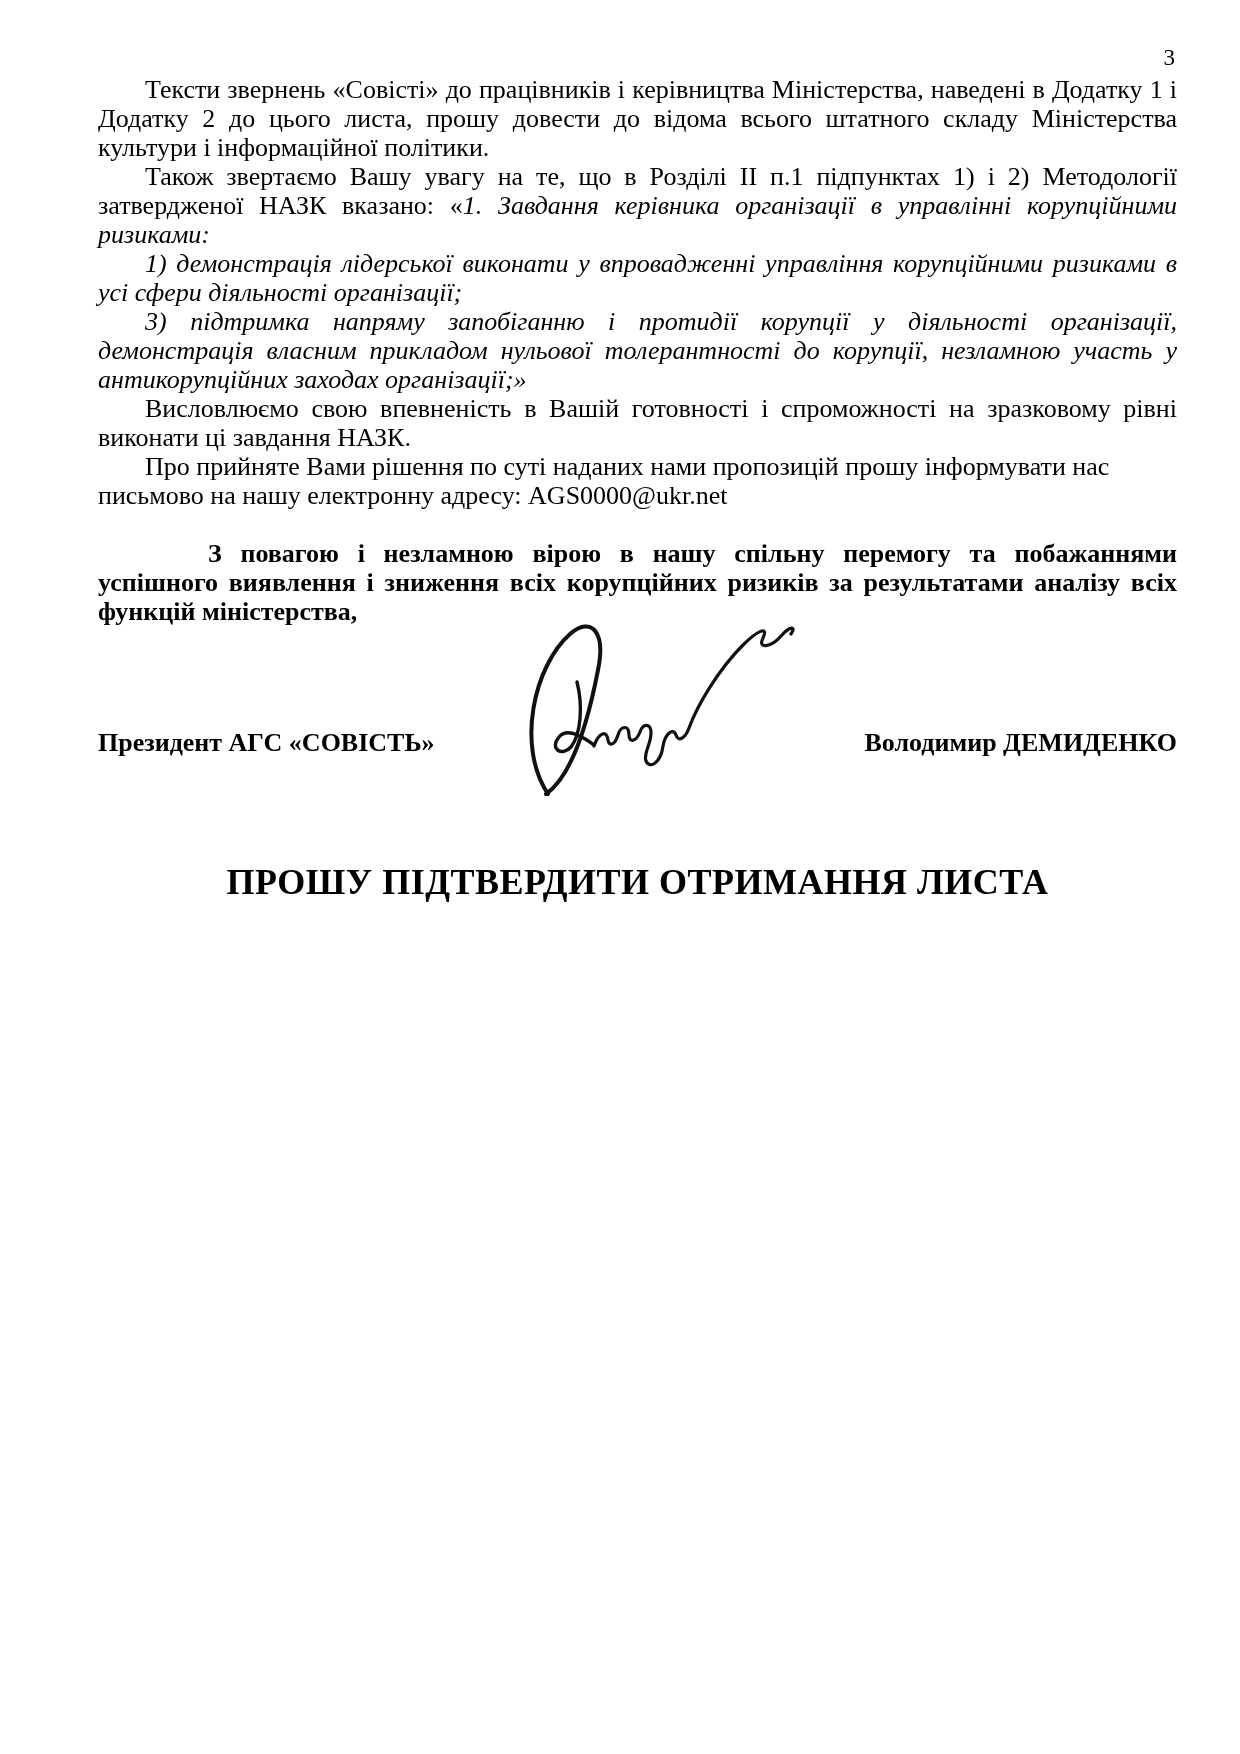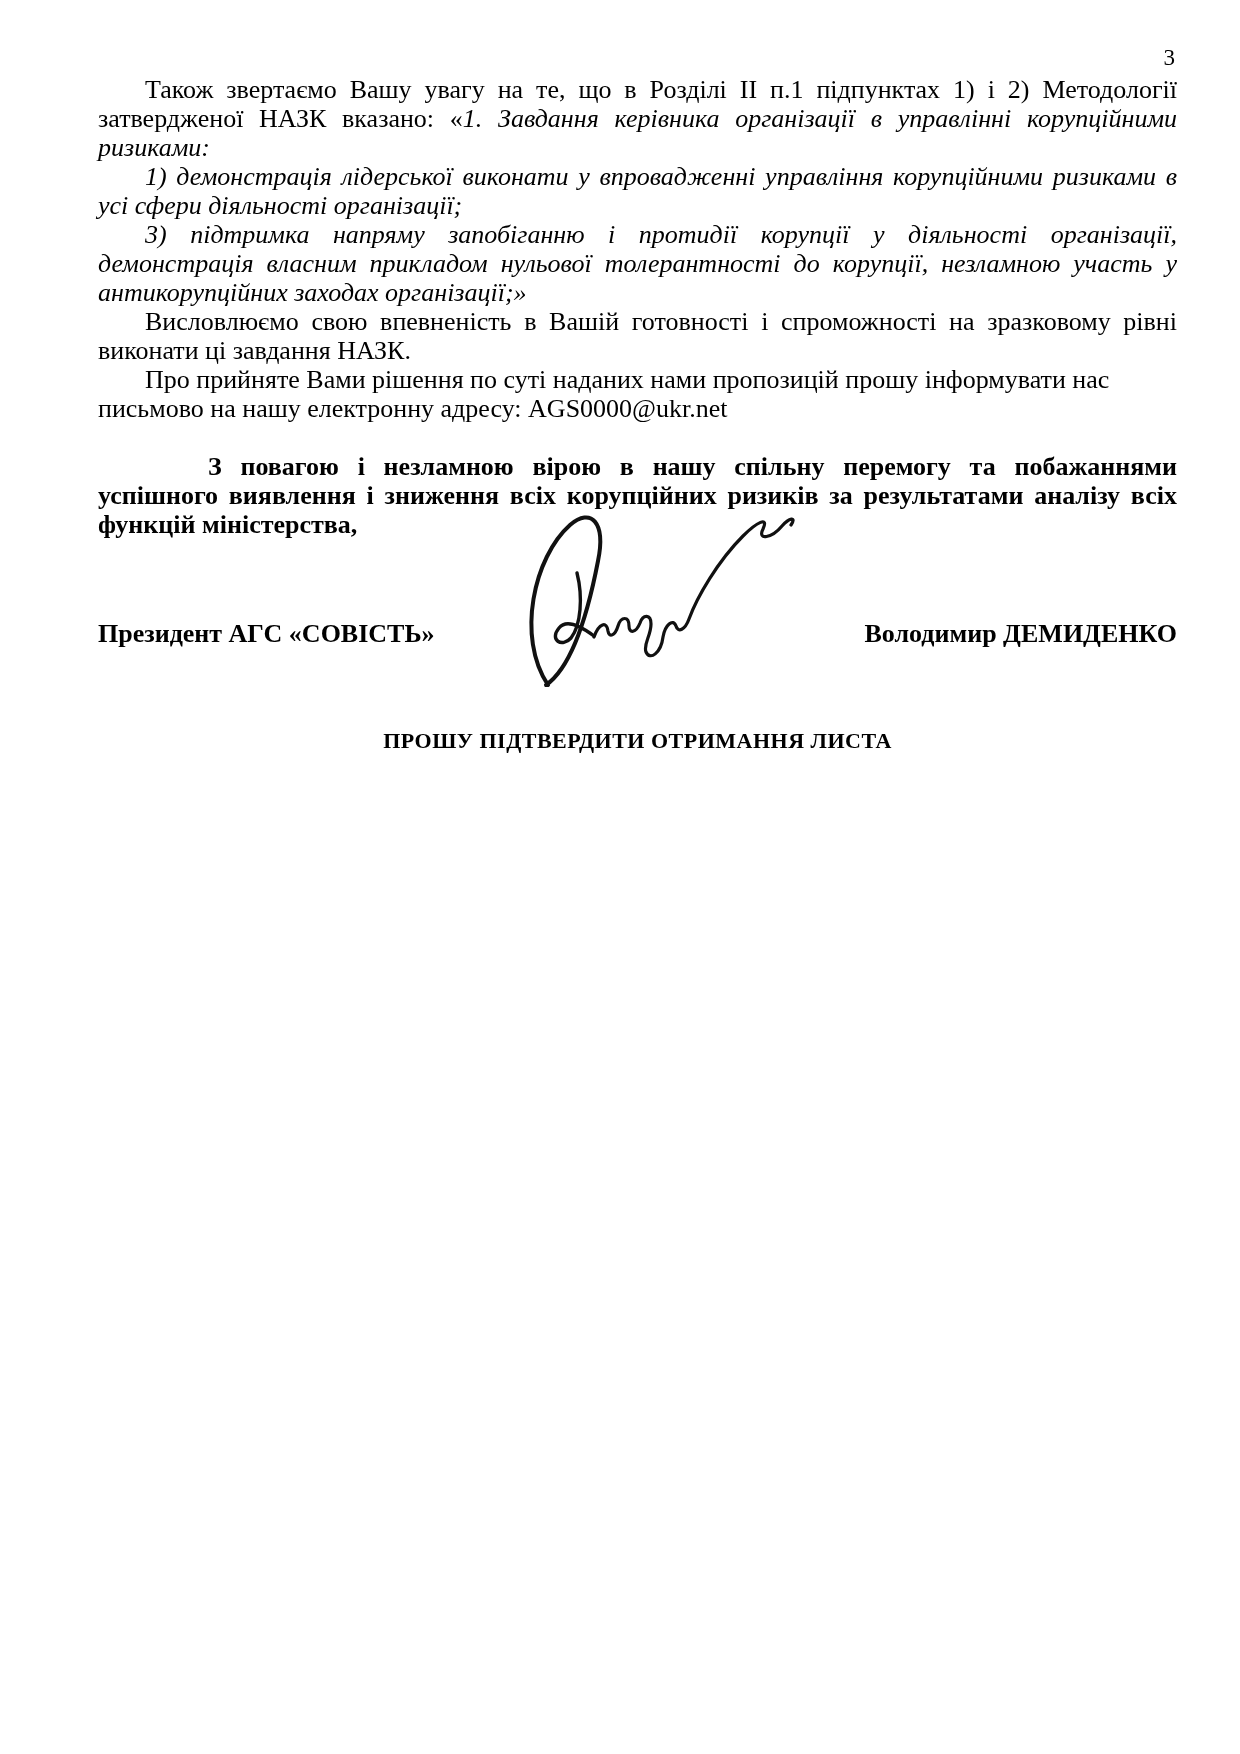--- a/index.html
+++ b/index.html
@@ -28,21 +28,21 @@
   }
   .align-justify { text-align: justify; }
   .align-left   { text-align: left; }
   .indent-normal { text-indent: 47px; }
   .indent-large  { text-indent: 110px; }
   .space-before  { margin-top: 29px !important; font-weight: bold; }
   .b { font-weight: normal; }
   .i { font-style: italic; }
   .sig-row {
     position: relative;
-    margin-top: 80px;
+    margin-top: 102px;
     display: flex;
     justify-content: space-between;
     align-items: baseline;
     font-weight: bold;
     font-size: 26px;
     line-height: 29px;
   }
   .sig-svg {
     position: absolute;
     left: 412px;
@@ -51,36 +51,37 @@
     height: 212px;
     pointer-events: none;
   }
   .sig-svg path {
     fill: none;
     stroke: #111111;
     stroke-linecap: round;
     stroke-linejoin: round;
   }
   .confirm-heading {
-    margin-top: 75px;
+    margin-top: 107px;
     text-align: center;
     font-weight: bold;
-    font-size: 22px;
+    font-size: 36px;
     letter-spacing: 0.5px;
     line-height: 36px;
   }
 </style>
 </head>
 <body>
 
 <div class="page">
 
   <div class="page-number">3</div>
 
   <div class="body-text">
+      <p class="align-justify indent-normal"><span class="">Тексти звернень «Совісті» до працівників і керівництва Міністерства, наведені в Додатку 1 і Додатку 2 до цього листа, прошу довести до відома всього штатного складу Міністерства культури і інформаційної політики.</span></p>
       <p class="align-justify indent-normal"><span class="">Також звертаємо Вашу увагу на те, що в Розділі II п.1 підпунктах 1) і 2) Методології  затвердженої НАЗК вказано: «</span><span class="i">1. </span><span class="b i">Завдання керівника організації</span><span class="i"> в управлінні корупційними ризиками:</span></p>
       <p class="align-justify indent-normal"><span class="i">1) </span><span class="b i">демонстрація лідерської виконати</span><span class="i"> у впровадженні управління корупційними ризиками в усі сфери діяльності організації;</span></p>
       <p class="align-justify indent-normal"><span class="i">3) підтримка напряму запобіганню і протидії корупції у діяльності організації, </span><span class="b i">демонстрація власним прикладом</span><span class="i"> нульової толерантності до корупції, </span><span class="b i">незламною участь</span><span class="i"> у антикорупційних заходах організації;»</span></p>
       <p class="align-justify indent-normal"><span class="">Висловлюємо свою впевненість в Вашій готовності і спроможності на зразковому рівні виконати ці завдання НАЗК.</span></p>
       <p class="align-left indent-normal"><span class="">Про прийняте Вами рішення по суті наданих нами пропозицій прошу інформувати нас письмово на нашу електронну адресу: AGS0000@ukr.net</span></p>
       <p class="align-justify indent-large space-before"><span class="">З повагою і незламною вірою в нашу спільну перемогу та побажаннями успішного виявлення і зниження всіх корупційних ризиків за результатами аналізу всіх функцій міністерства,</span></p>
     </div>
 
   <div class="sig-row">
     <span>Президент АГС «СОВІСТЬ»</span>

